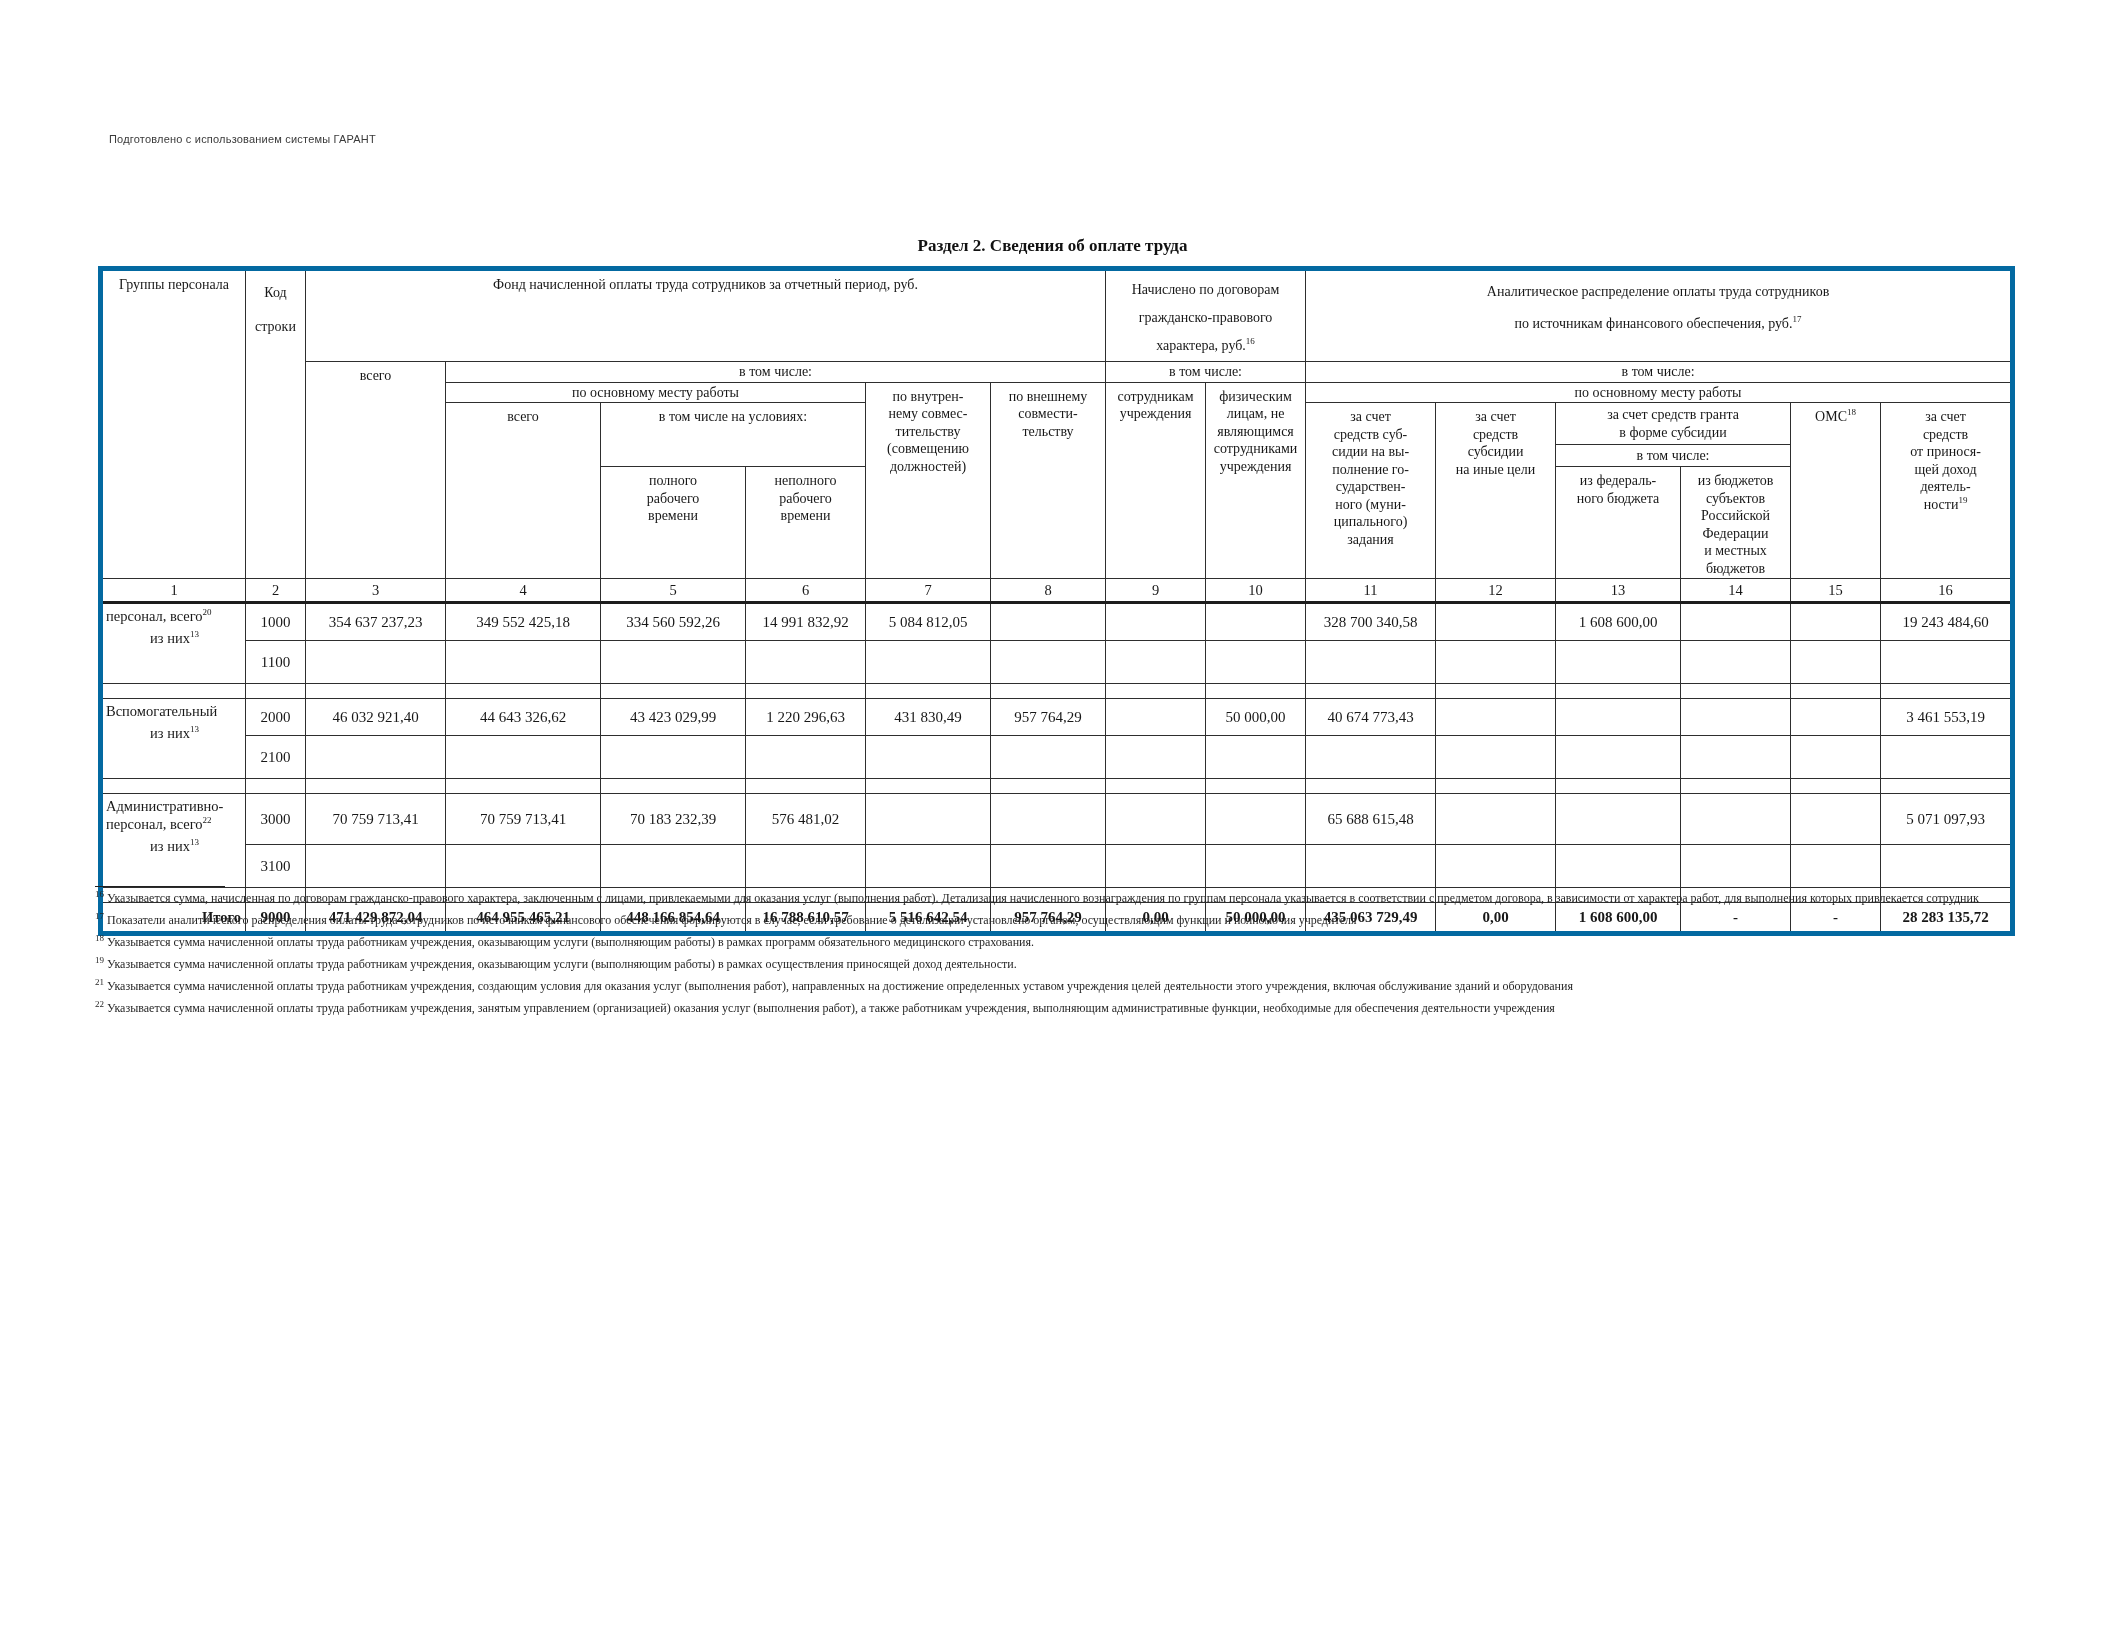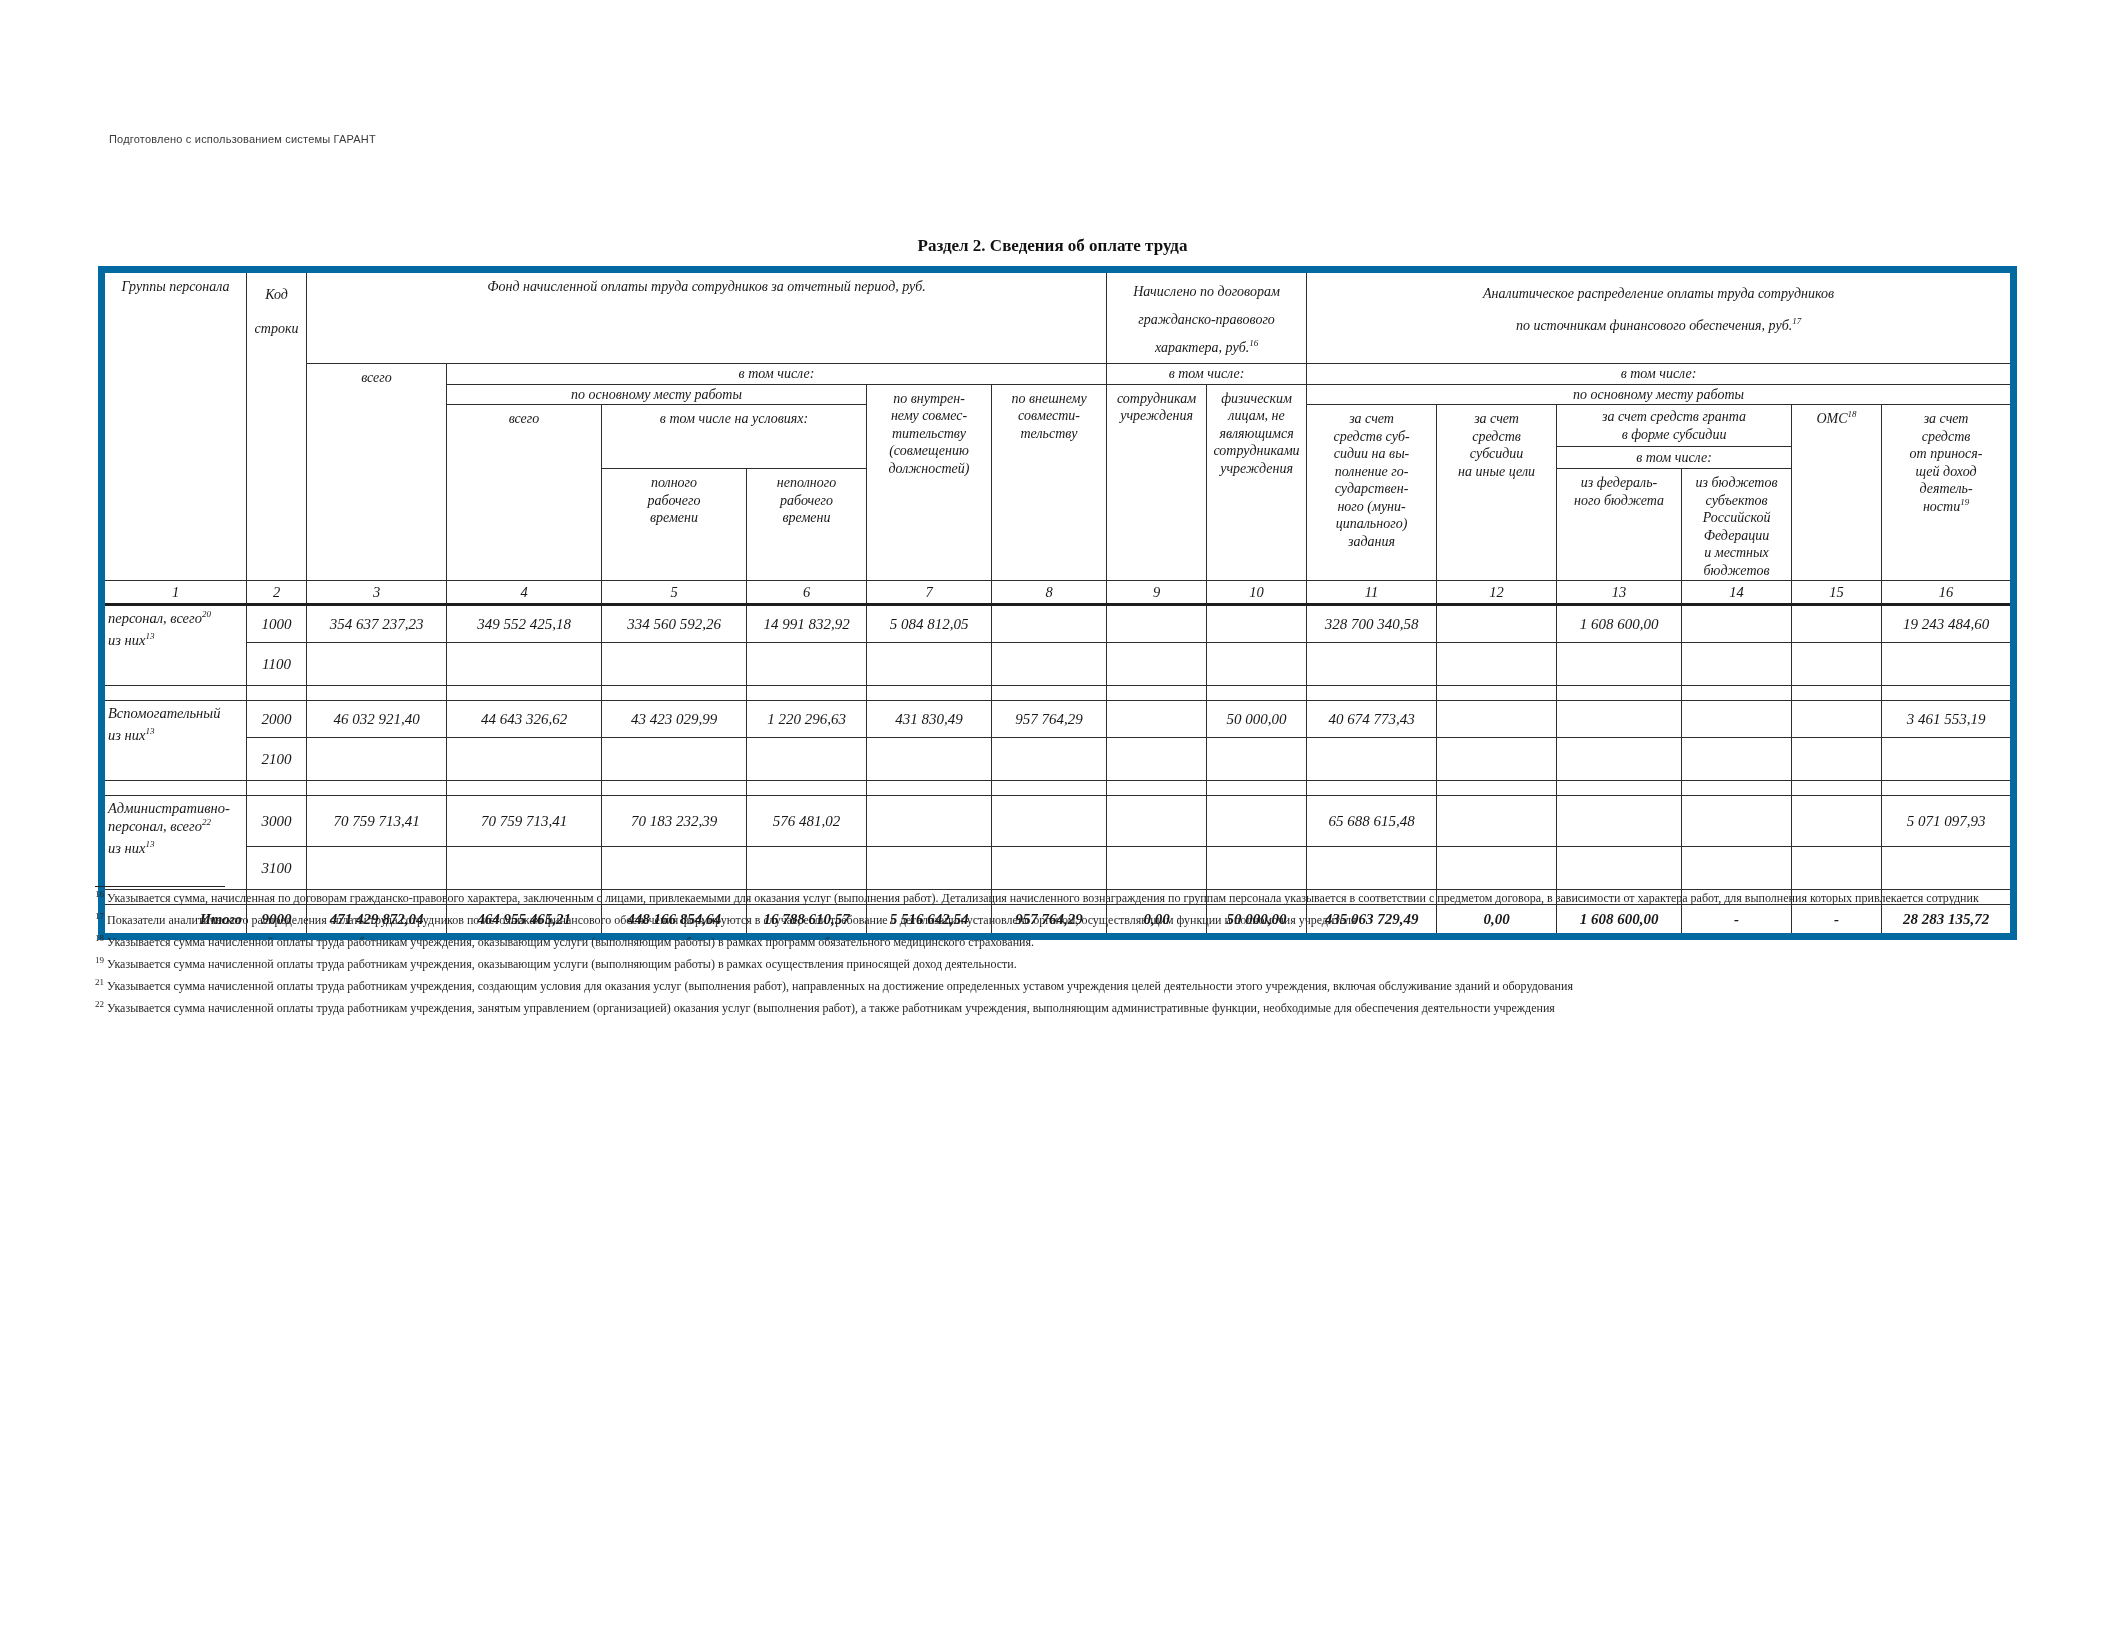--- a/index.html
+++ b/index.html
@@ -10,34 +10,34 @@
   }
   .watermark{
     position:absolute;left:109px;top:133px;
     font-family:"Liberation Sans", sans-serif;font-size:11px;color:#3a3a3a;letter-spacing:.2px;
   }
   .doc-title{
     position:absolute;left:0;top:236px;width:2105px;text-align:center;
     font-size:17px;font-weight:bold;color:#111;
   }
   .tbl-wrap{position:absolute;left:98px;top:266px;}
-  table{border-collapse:collapse;table-layout:fixed;width:1912px;border:7px solid #0369a1;font-style:italic;}
+  table{border-collapse:collapse;table-layout:fixed;width:1912px;border:5px solid #0369a1;}
   td{
     border:1px solid #2e2e2e;text-align:center;vertical-align:middle;
     font-size:14px;line-height:1.25;padding:1px 3px;overflow:hidden;color:#181818;
   }
   .pre{white-space:pre-line;}
   .vt{vertical-align:top;padding-top:5px;}
   .civil{line-height:2.0;}
   .analytic{line-height:2.3;}
   .codehead{line-height:2.4;margin-left:12px;}
   .num-row td{border-bottom:3px solid #1d1d1d;font-size:14.5px;height:22px;padding:0 2px;}
   .val{font-size:15px;}
   .lbl{text-align:left;vertical-align:top;padding:3px 2px 2px 3px;font-size:14.5px;}
-  .lbl .l2{text-align:left;margin-top:4px;}
+  .lbl .l2{text-align:center;margin-top:4px;}
   .r-main td{height:34px;}
   .r-sub td{height:40px;}
   .r-sp td{height:14px;padding:0;}
   .r-main3 td{height:48px;}
   .totals td{font-weight:bold;font-size:15px;height:26px;}
   .totals .t-lbl{text-align:right;padding-right:4px;font-size:14.5px;}
   sup{font-size:9px;line-height:0;}
   .footnotes{
     position:absolute;left:95px;top:886px;width:1992px;
     font-size:12px;line-height:1.25;color:#262626;

